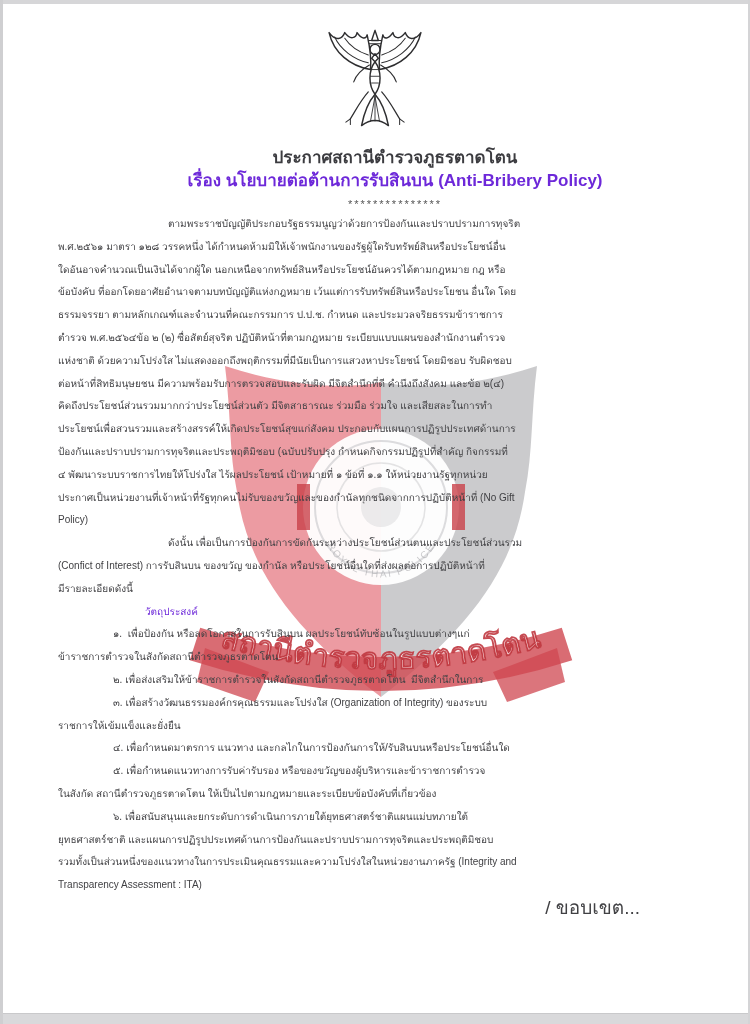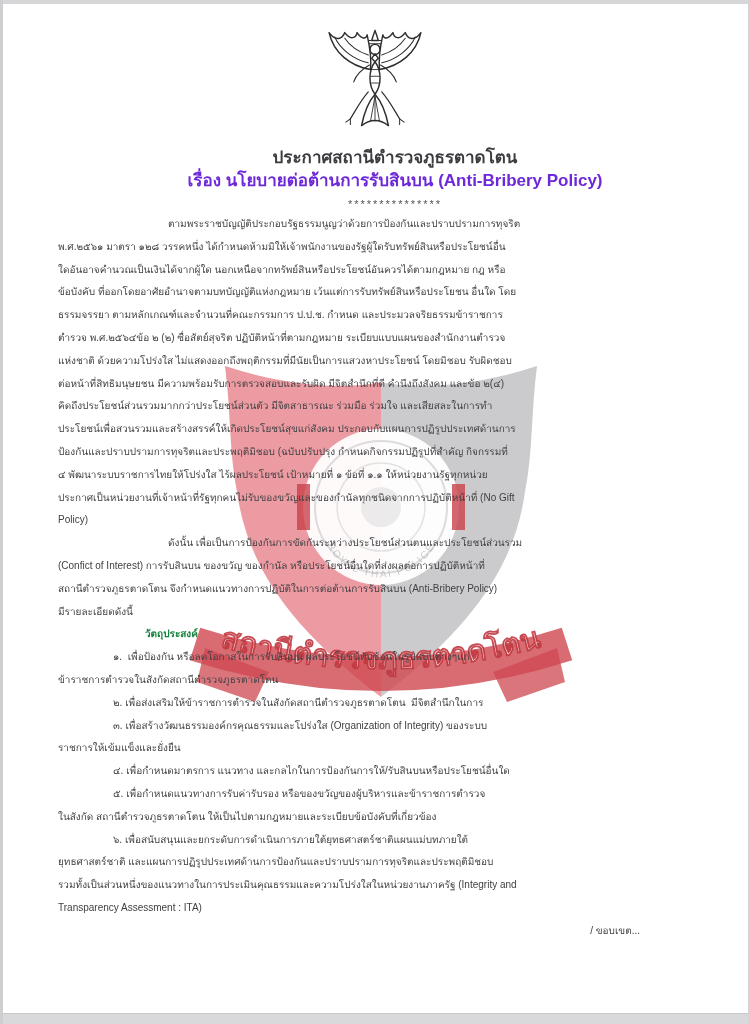--- a/index.html
+++ b/index.html
@@ -21,22 +21,22 @@
 
   .headings{position:absolute;top:146px;left:0;width:750px;text-align:center;z-index:2;padding-left:20px;}
   .doc-title{font-size:17px;line-height:23px;font-weight:600;color:#3c3c40;}
   .doc-subject{font-size:17px;line-height:23px;font-weight:700;color:#6d28d9;}
   .divider{font-size:11px;letter-spacing:2px;color:#555;line-height:18px;margin-top:3px;}
 
   .doc-body{position:absolute;top:213px;left:58px;width:634px;z-index:2;}
   .line{white-space:pre;line-height:22.8px;font-size:10px;overflow:visible;}
   .indent-para{padding-left:110px;}
   .indent-list{padding-left:55px;}
-  .block-heading{padding-left:87px;font-weight:700;color:#15803d;}
-  .continuation{line-height:22.8px;font-size:10px;text-align:right;padding-right:52px;}
+  .block-heading{padding-left:87px;font-weight:400;color:#6d28d9;}
+  .continuation{line-height:22.8px;font-size:19px;text-align:right;padding-right:52px;}
 
   
   .watermark{position:absolute;left:185px;top:352px;width:392px;height:366px;z-index:0;}
 </style>
 </head>
 <body>
 
 <div class="sheet">
 
   <div class="watermark">
@@ -115,21 +115,20 @@
       <div class="line">แห่งชาติ ด้วยความโปร่งใส ไม่แสดงออกถึงพฤติกรรมที่มีนัยเป็นการแสวงหาประโยชน์ โดยมิชอบ รับผิดชอบ</div>
       <div class="line">ต่อหน้าที่สิทธิมนุษยชน มีความพร้อมรับการตรวจสอบและรับผิด มีจิตสำนึกที่ดี คำนึงถึงสังคม และข้อ ๒(๔)</div>
       <div class="line">คิดถึงประโยชน์ส่วนรวมมากกว่าประโยชน์ส่วนตัว มีจิตสาธารณะ ร่วมมือ ร่วมใจ และเสียสละในการทำ</div>
       <div class="line">ประโยชน์เพื่อสวนรวมและสร้างสรรค์ให้เกิดประโยชน์สุขแก่สังคม ประกอบกับแผนการปฏิรูปประเทศด้านการ</div>
       <div class="line">ป้องกันและปราบปรามการทุจริตและประพฤติมิชอบ (ฉบับปรับปรุง กำหนดกิจกรรมปฏิรูปที่สำคัญ กิจกรรมที่</div>
       <div class="line">๔ พัฒนาระบบราชการไทยให้โปร่งใส ไร้ผลประโยชน์ เป้าหมายที่ ๑ ข้อที่ ๑.๑ ให้หน่วยงานรัฐทุกหน่วย</div>
       <div class="line">ประกาศเป็นหน่วยงานที่เจ้าหน้าที่รัฐทุกคนไม่รับของขวัญและของกำนัลทุกชนิดจากการปฏิบัติหน้าที่ (No Gift</div>
       <div class="line">Policy)</div>
       <div class="line indent-para">ดังนั้น เพื่อเป็นการป้องกันการขัดกันระหว่างประโยชน์ส่วนตนและประโยชน์ส่วนรวม</div>
       <div class="line">(Confict of Interest) การรับสินบน ของขวัญ ของกำนัล หรือประโยชน์อื่นใดที่ส่งผลต่อการปฏิบัติหน้าที่</div>
-      <div class="line">สถานีตำรวจภูธรตาดโตน จึงกำหนดแนวทางการปฏิบัติในการต่อต้านการรับสินบน (Anti-Bribery Policy)</div>
       <div class="line">มีรายละเอียดดังนี้</div>
       <div class="line block-heading">วัตถุประสงค์</div>
       <div class="line indent-list">๑.  เพื่อป้องกัน หรือลดโอกาสในการรับสินบน ผลประโยชน์ทับซ้อนในรูปแบบต่างๆแก่</div>
       <div class="line">ข้าราชการตำรวจในสังกัดสถานีตำรวจภูธรตาดโตน</div>
       <div class="line indent-list">๒. เพื่อส่งเสริมให้ข้าราชการตำรวจในสังกัดสถานีตำรวจภูธรตาดโตน  มีจิตสำนึกในการ</div>
       <div class="line indent-list">๓. เพื่อสร้างวัฒนธรรมองค์กรคุณธรรมและโปร่งใส (Organization of Integrity) ของระบบ</div>
       <div class="line">ราชการให้เข้มแข็งและยั่งยืน</div>
       <div class="line indent-list">๔. เพื่อกำหนดมาตรการ แนวทาง และกลไกในการป้องกันการให้/รับสินบนหรือประโยชน์อื่นใด</div>
       <div class="line indent-list">๕. เพื่อกำหนดแนวทางการรับค่ารับรอง หรือของขวัญของผู้บริหารและข้าราชการตำรวจ</div>
       <div class="line">ในสังกัด สถานีตำรวจภูธรตาดโตน ให้เป็นไปตามกฎหมายและระเบียบข้อบังคับที่เกี่ยวข้อง</div>

